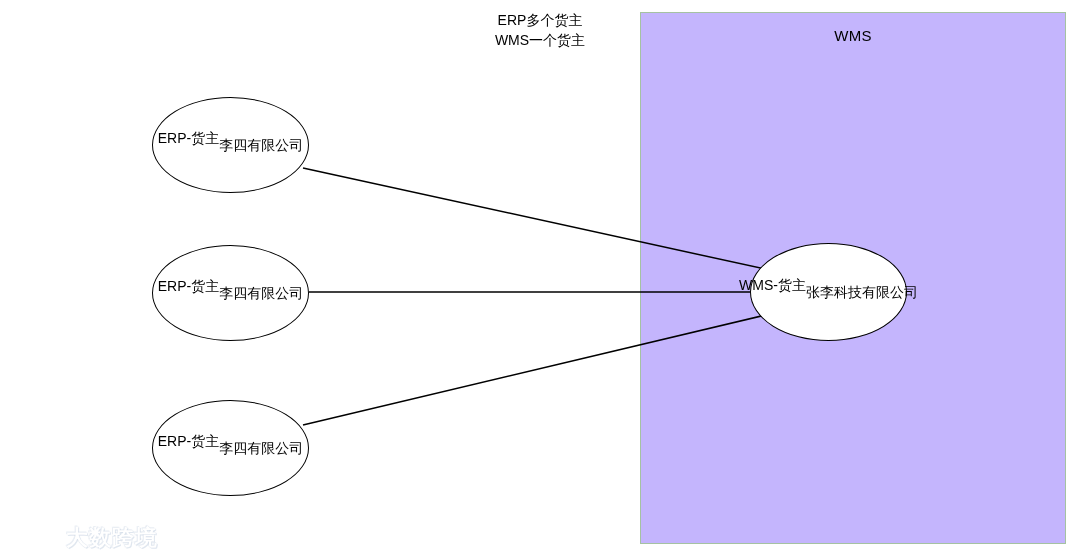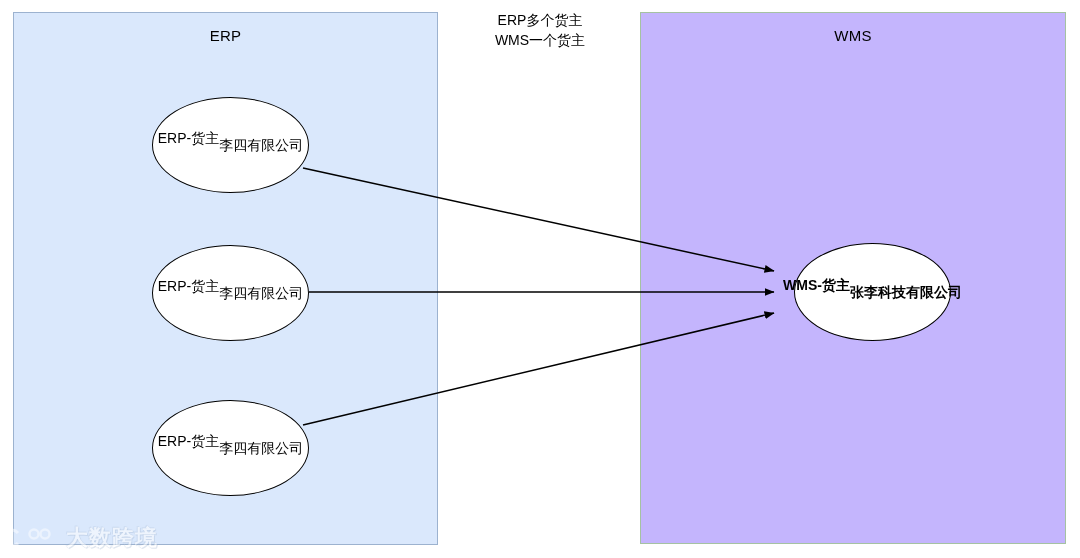--- a/index.html
+++ b/index.html
@@ -86,21 +86,21 @@
   .node .ln {
     font-size: 14px;
     line-height: 18px;
     white-space: nowrap;
   }
   .node .ln.first { margin-bottom: 14px; }
 
   #erp-node-1 { left: 152px; top: 97px;  width: 157px; height: 96px; }
   #erp-node-2 { left: 152px; top: 245px; width: 157px; height: 96px; }
   #erp-node-3 { left: 152px; top: 400px; width: 157px; height: 96px; }
-  #wms-node-1 { left: 794px; top: 243px; width: 157px; height: 98px; font-weight: bold; }
+  #wms-node-1 { left: 750px; top: 243px; width: 157px; height: 98px; }
 
   .watermark {
     position: absolute;
     left: 8px;
     top: 521px;
     width: 180px;
     height: 34px;
     opacity: .55;
     display: flex;
     align-items: center;
@@ -117,23 +117,20 @@
       1px 1px 0 rgba(160,180,205,.55),
       -1px -1px 0 rgba(160,180,205,.35);
     line-height: 26px;
   }
 </style>
 </head>
 <body>
 
 <div id="canvas">
 
-  <div class="container-box" id="erp-container">
-    <div class="container-title">ERP</div>
-  </div>
 
   <div class="container-box" id="wms-container">
     <div class="container-title">WMS</div>
   </div>
 
   <div class="center-note">ERP多个货主
 WMS一个货主</div>
 
   <svg width="1080" height="558" style="position:absolute;left:0;top:0;pointer-events:none;overflow:visible">
     <defs>

